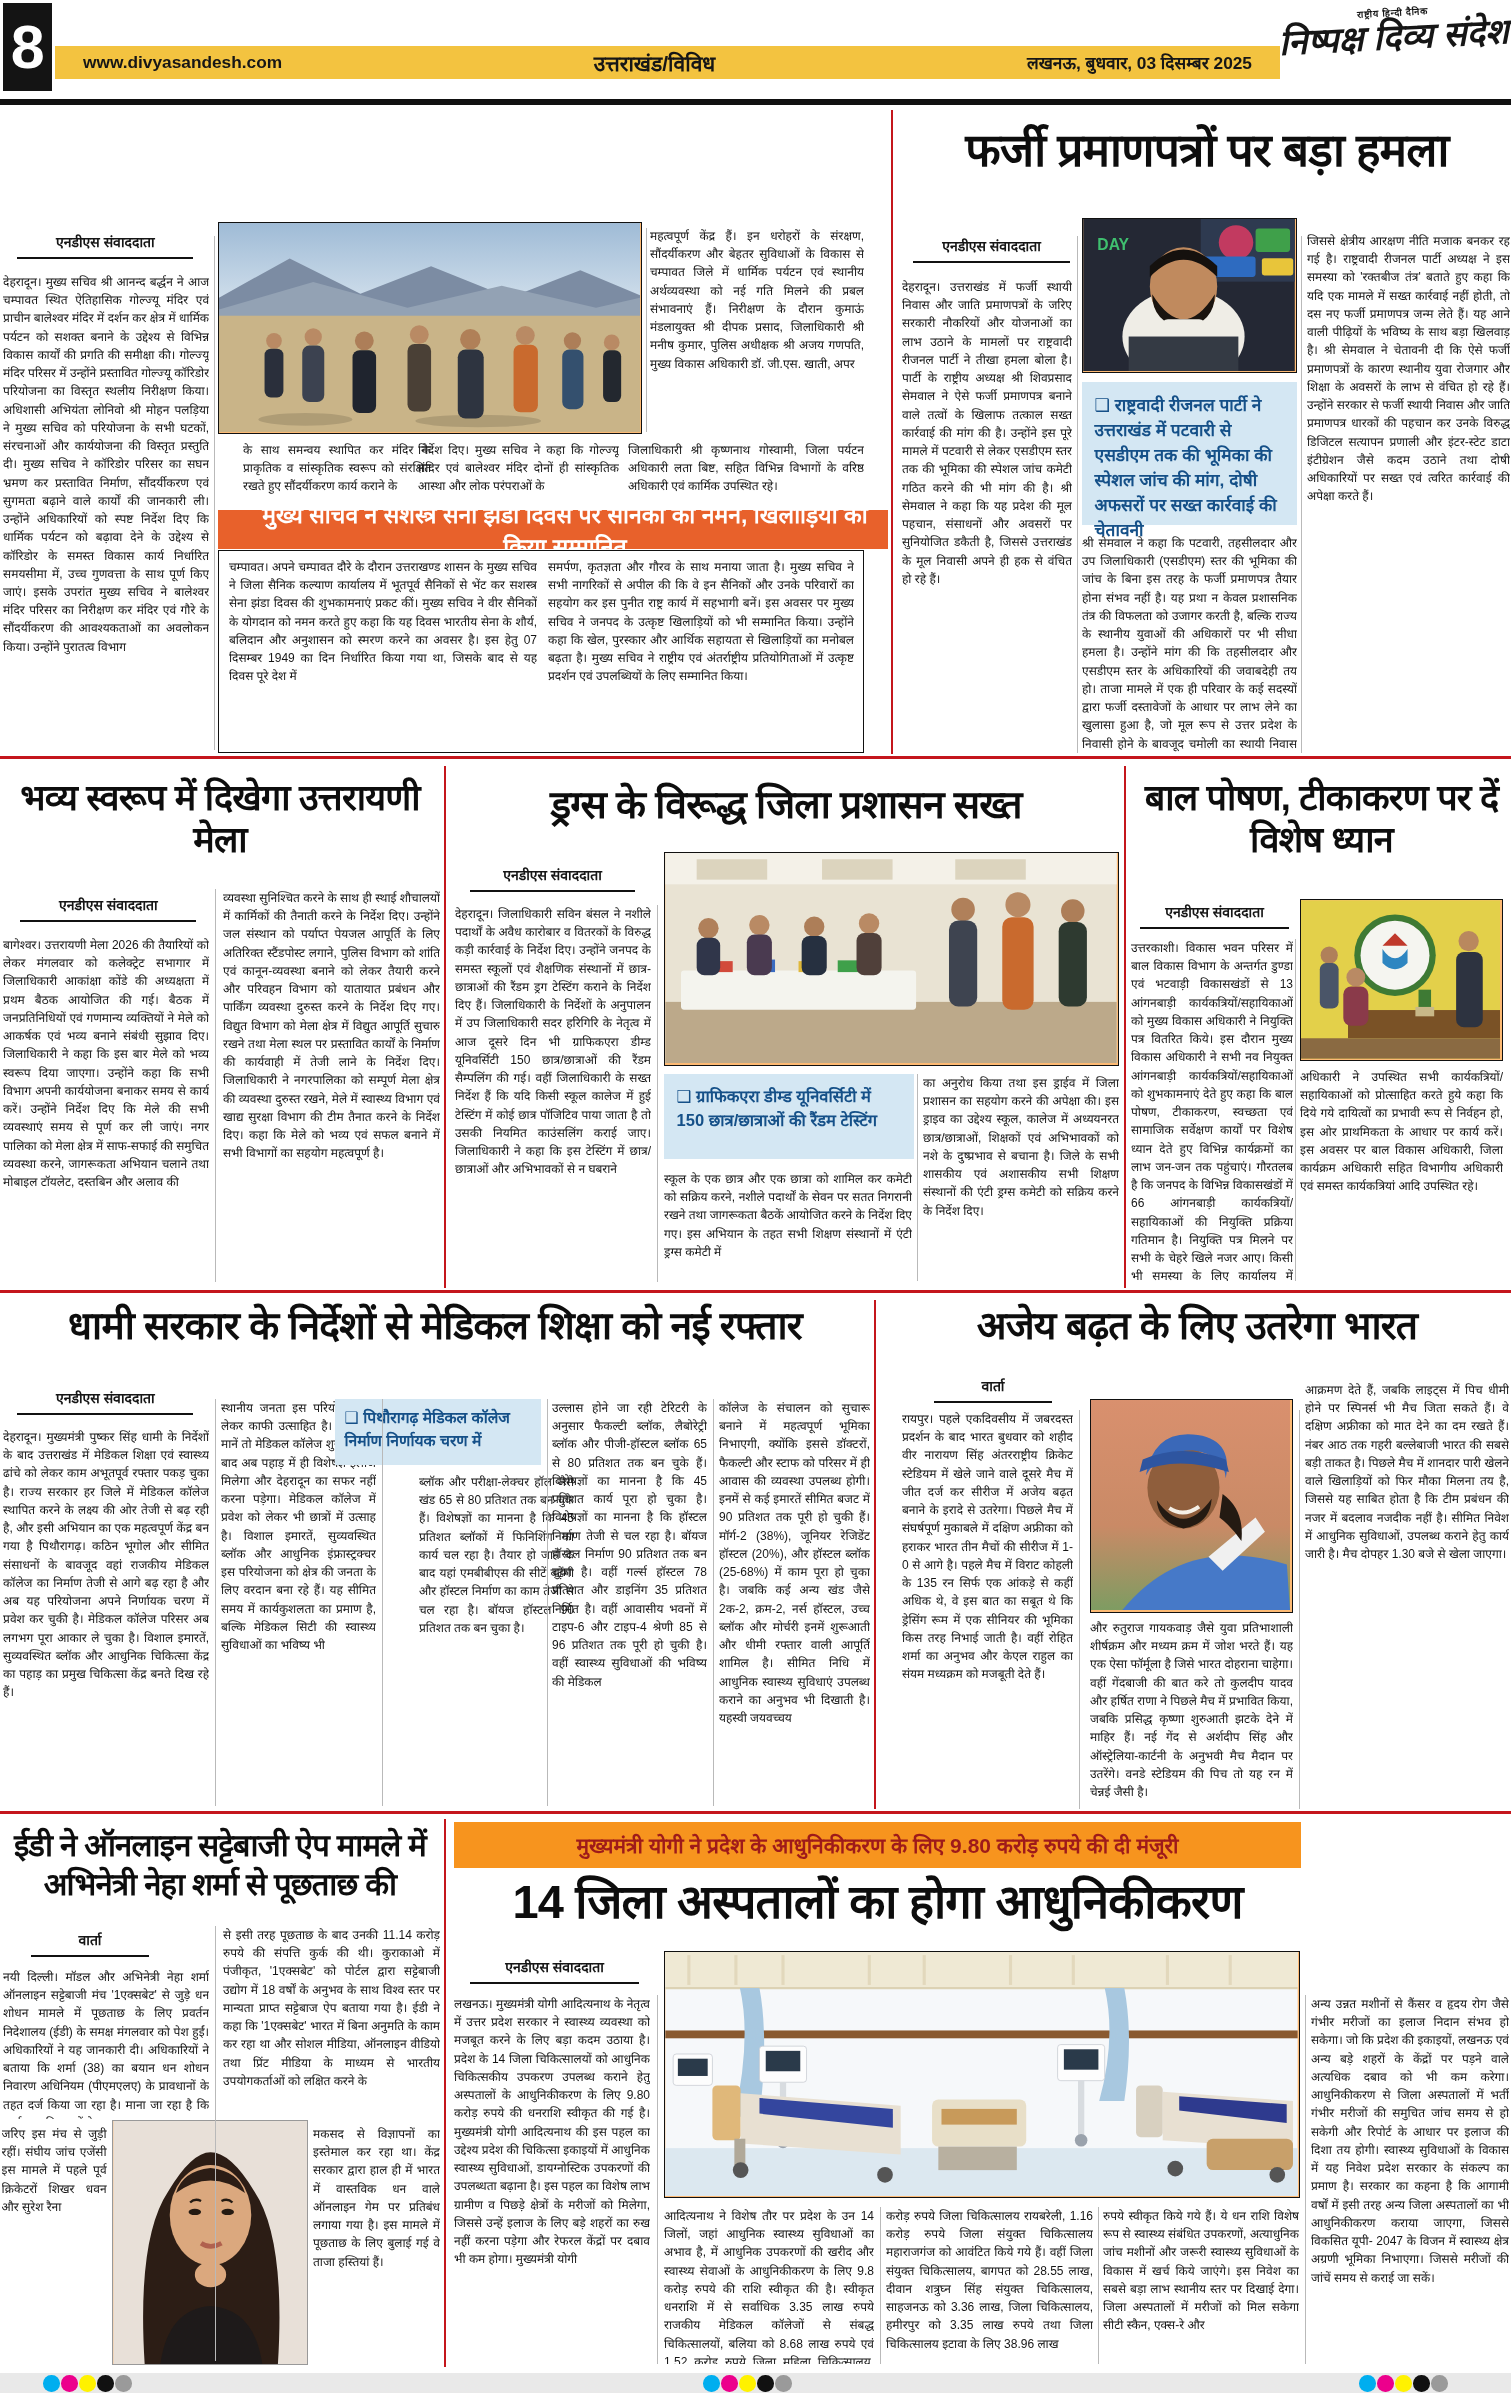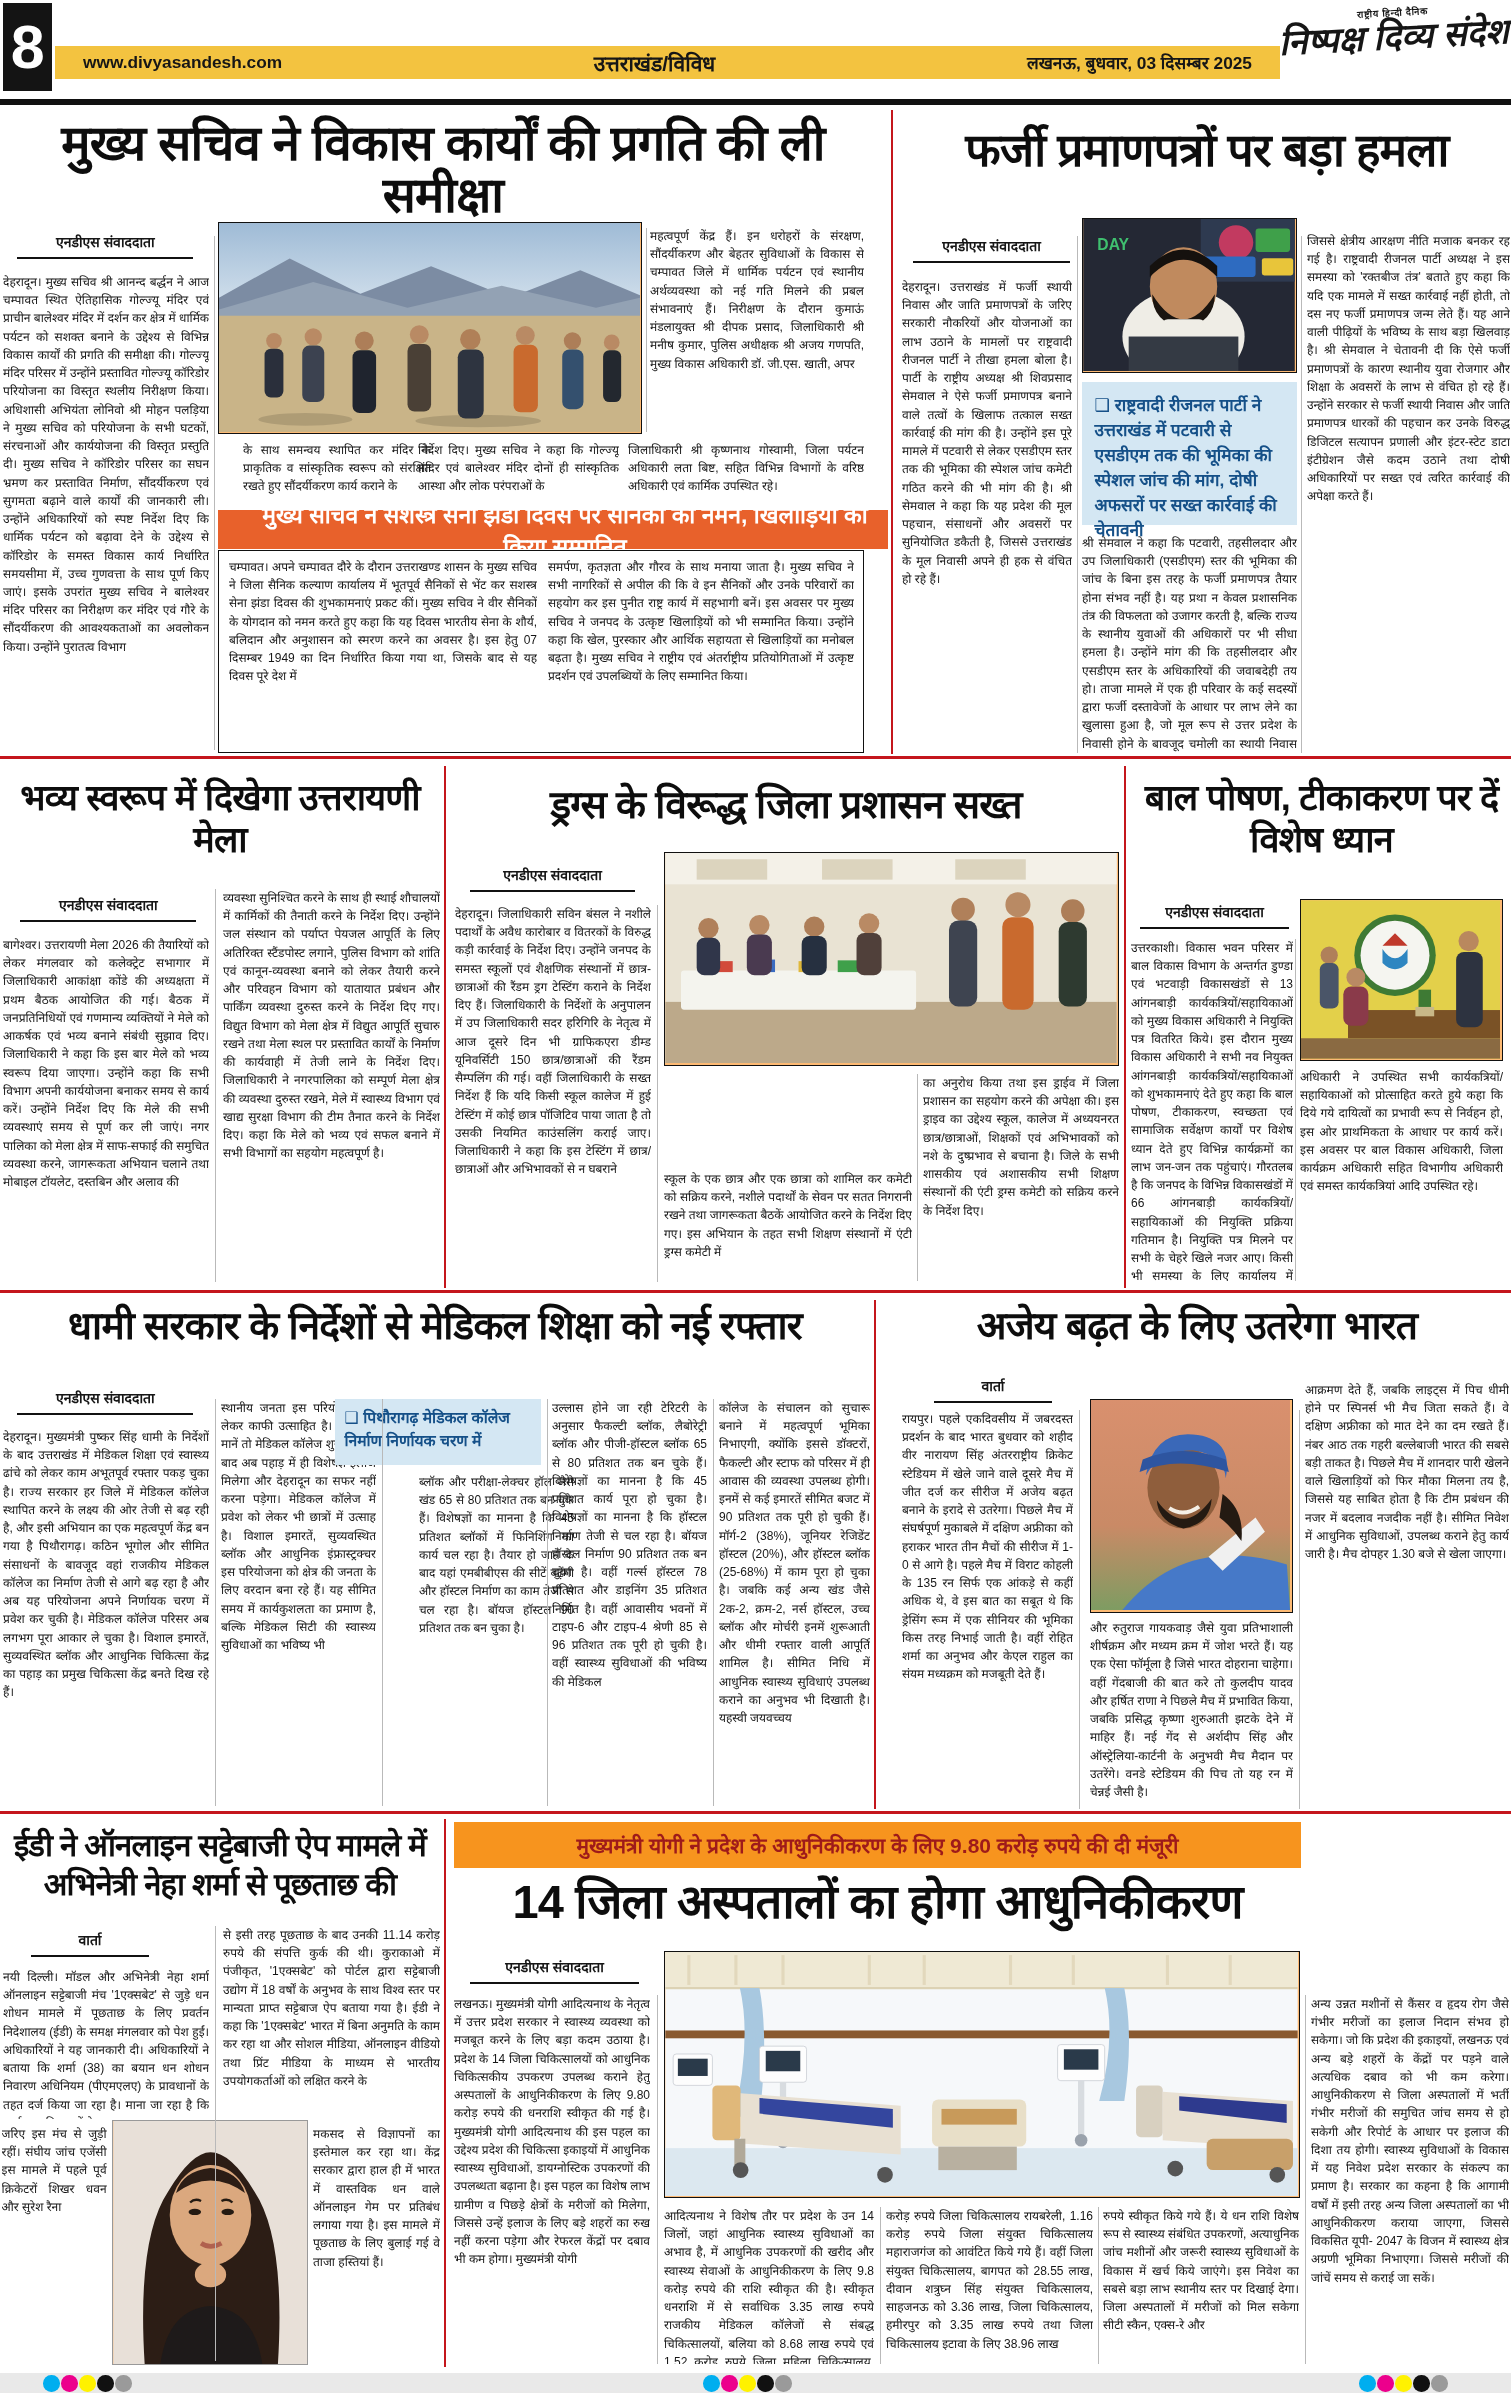--- a/index.html
+++ b/index.html
@@ -52,21 +52,20 @@
     <span class="site">www.divyasandesh.com</span>
     <span class="sec">उत्तराखंड/विविध</span>
     <span class="date">लखनऊ, बुधवार, 03 दिसम्बर 2025</span>
   </div>
   <div class="abs masthead" style="left:1278px;top:6.3px;width:233px;height:88px;">
     <div class="tag">राष्ट्रीय हिन्दी दैनिक</div>
     <div class="ttl">निष्पक्ष दिव्य संदेश</div>
   </div>
   <div class="abs rule-k" style="left:0;top:99px;width:1512px;height:5.5px;"></div>
 
-  <div class="abs hl h64" style="left:0;top:118px;width:886px;">मुख्य सचिव ने विकास कार्यों की प्रगति की ली समीक्षा</div>
   <div class="abs byline" style="left:17.3px;top:232px;width:176px;">एनडीएस संवाददाता</div>
   <div class="abs bd" style="left:3.1px;top:273px;width:206px;height:479px;">देहरादून। मुख्य सचिव श्री आनन्द बर्द्धन ने आज चम्पावत स्थित ऐतिहासिक गोल्ज्यू मंदिर एवं प्राचीन बालेश्वर मंदिर में दर्शन कर क्षेत्र में धार्मिक पर्यटन को सशक्त बनाने के उद्देश्य से विभिन्न विकास कार्यों की प्रगति की समीक्षा की। गोल्ज्यू मंदिर परिसर में उन्होंने प्रस्तावित गोल्ज्यू कॉरिडोर परियोजना का विस्तृत स्थलीय निरीक्षण किया। अधिशासी अभियंता लोनिवो श्री मोहन पलड़िया ने मुख्य सचिव को परियोजना के सभी घटकों, संरचनाओं और कार्ययोजना की विस्तृत प्रस्तुति दी। मुख्य सचिव ने कॉरिडोर परिसर का सघन भ्रमण कर प्रस्तावित निर्माण, सौंदर्यीकरण एवं सुगमता बढ़ाने वाले कार्यों की जानकारी ली। उन्होंने अधिकारियों को स्पष्ट निर्देश दिए कि धार्मिक पर्यटन को बढ़ावा देने के उद्देश्य से कॉरिडोर के समस्त विकास कार्य निर्धारित समयसीमा में, उच्च गुणवत्ता के साथ पूर्ण किए जाएं। इसके उपरांत मुख्य सचिव ने बालेश्वर मंदिर परिसर का निरीक्षण कर मंदिर एवं गौरे के सौंदर्यीकरण की आवश्यकताओं का अवलोकन किया। उन्होंने पुरातत्व विभाग</div>
 
   <div class="abs photo" style="left:218px;top:222px;width:424px;height:212px;">
     <svg width="421" height="209" viewBox="0 0 536 266">
       <defs>
           <linearGradient id="sky1" x1="0" y1="0" x2="0" y2="1">
             <stop offset="0" stop-color="#9FBBD6"></stop>
             <stop offset="1" stop-color="#D9E5EF"></stop>
           </linearGradient>
@@ -174,20 +173,23 @@
         <circle cx="380" cy="72" r="15" fill="#B0805A"></circle>
           <rect x="362" y="86" width="36" height="110" rx="12" fill="#3E4450"></rect>
         <circle cx="450" cy="66" r="16" fill="#B98A64"></circle>
           <rect x="430" y="82" width="40" height="118" rx="12" fill="#C96A2E"></rect>
         <circle cx="520" cy="74" r="15" fill="#AD7E58"></circle>
           <rect x="502" y="88" width="36" height="108" rx="12" fill="#2E3A30"></rect>
       </g>
     </svg>
   </div>
 
+  <div class="abs bluebox" style="left:664px;top:1074px;width:250px;height:85px;">
+    <span class="blt">❑</span><span>ग्राफिकएरा डीम्ड यूनिवर्सिटी में 150 छात्र/छात्राओं की रैंडम टेस्टिंग</span>
+  </div>
   <div class="abs bd" style="left:664px;top:1170px;width:248px;height:112px;">स्कूल के एक छात्र और एक छात्रा को शामिल कर कमेटी को सक्रिय करने, नशीले पदार्थों के सेवन पर सतत निगरानी रखने तथा जागरूकता बैठकें आयोजित करने के निर्देश दिए गए। इस अभियान के तहत सभी शिक्षण संस्थानों में एंटी ड्रग्स कमेटी में</div>
   <div class="abs bd" style="left:923px;top:1074px;width:196px;height:207px;">का अनुरोध किया तथा इस ड्राईव में जिला प्रशासन का सहयोग करने की अपेक्षा की। इस ड्राइव का उद्देश्य स्कूल, कालेज में अध्ययनरत छात्र/छात्राओं, शिक्षकों एवं अभिभावकों को नशे के दुष्प्रभाव से बचाना है। जिले के सभी शासकीय एवं अशासकीय सभी शिक्षण संस्थानों की एंटी ड्रग्स कमेटी को सक्रिय करने के निर्देश दिए।</div>
 
   <div class="abs vrule-r" style="left:1124px;top:766px;height:522px;"></div>
   <div class="abs hl h48" style="left:1131px;top:777px;width:381px;">बाल पोषण, टीकाकरण पर दें विशेष ध्यान</div>
   <div class="abs byline" style="left:1140px;top:902px;width:149px;">एनडीएस संवाददाता</div>
   <div class="abs bd" style="left:1131px;top:939px;width:162px;height:342px;">उत्तरकाशी। विकास भवन परिसर में बाल विकास विभाग के अन्तर्गत डुण्डा एवं भटवाड़ी विकासखंडों से 13 आंगनबाड़ी कार्यकत्रियों/सहायिकाओं को मुख्य विकास अधिकारी ने नियुक्ति पत्र वितरित किये। इस दौरान मुख्य विकास अधिकारी ने सभी नव नियुक्त आंगनबाड़ी कार्यकत्रियों/सहायिकाओं को शुभकामनाएं देते हुए कहा कि बाल पोषण, टीकाकरण, स्वच्छता एवं सामाजिक सर्वेक्षण कार्यों पर विशेष ध्यान देते हुए विभिन्न कार्यक्रमों का लाभ जन-जन तक पहुंचाएं। गौरतलब है कि जनपद के विभिन्न विकासखंडों में 66 आंगनबाड़ी कार्यकत्रियों/सहायिकाओं की नियुक्ति प्रक्रिया गतिमान है। नियुक्ति पत्र मिलने पर सभी के चेहरे खिले नजर आए। किसी भी समस्या के लिए कार्यालय में निःसंकोच निवेदन करें। मुख्य विकास</div>
 
   <div class="abs photo" style="left:1300px;top:899px;width:203px;height:162px;">
     <svg width="199" height="159" viewBox="0 0 254 202">

